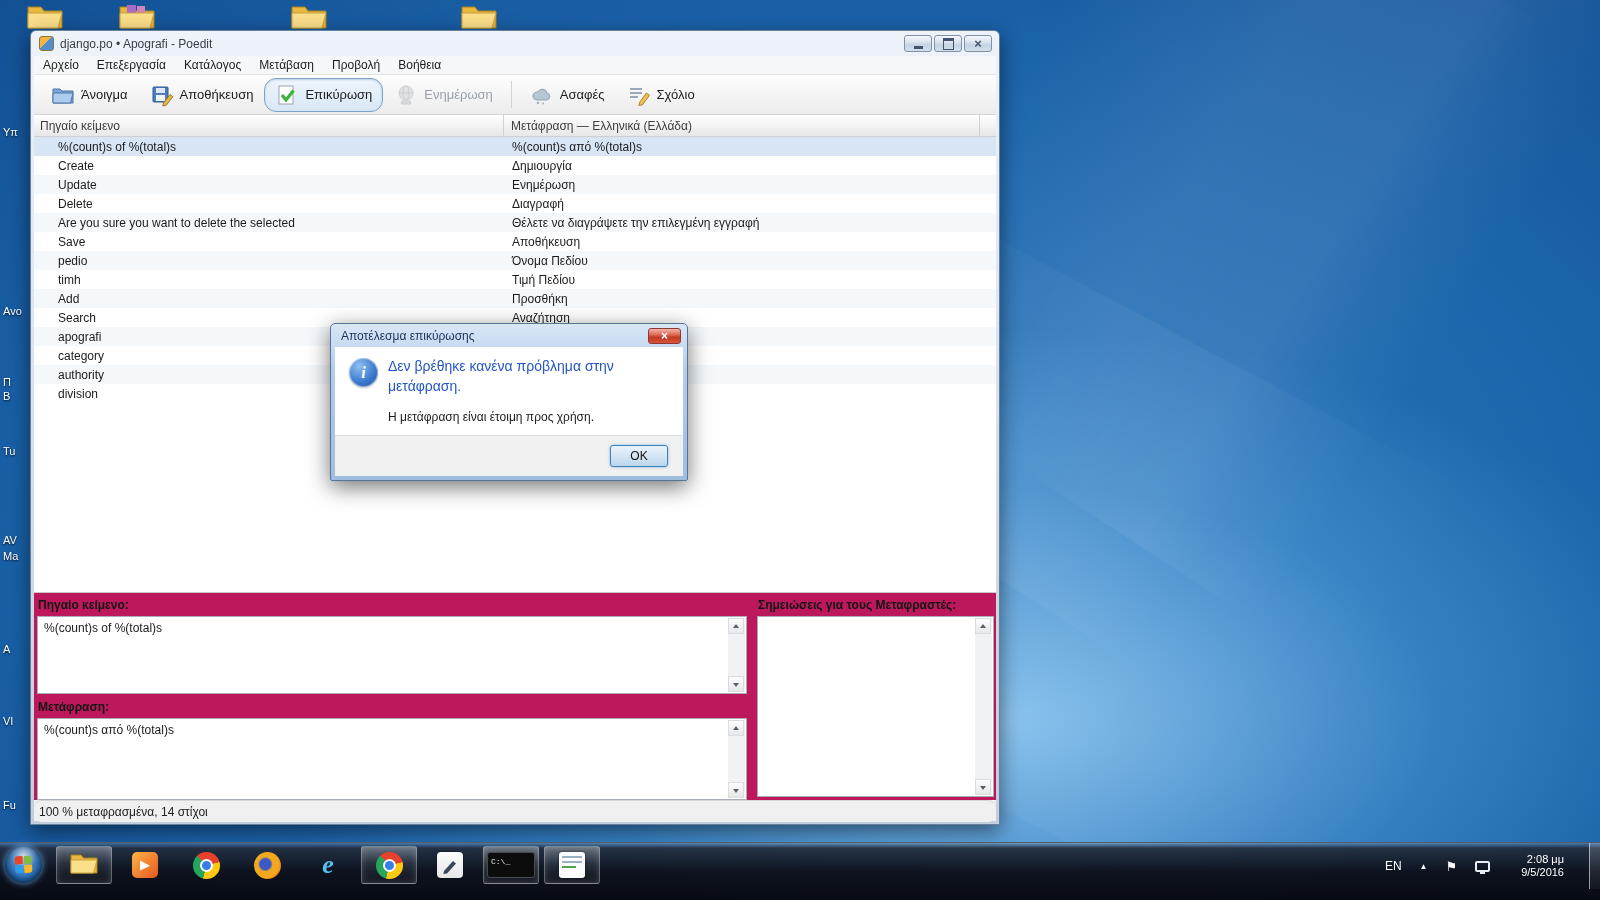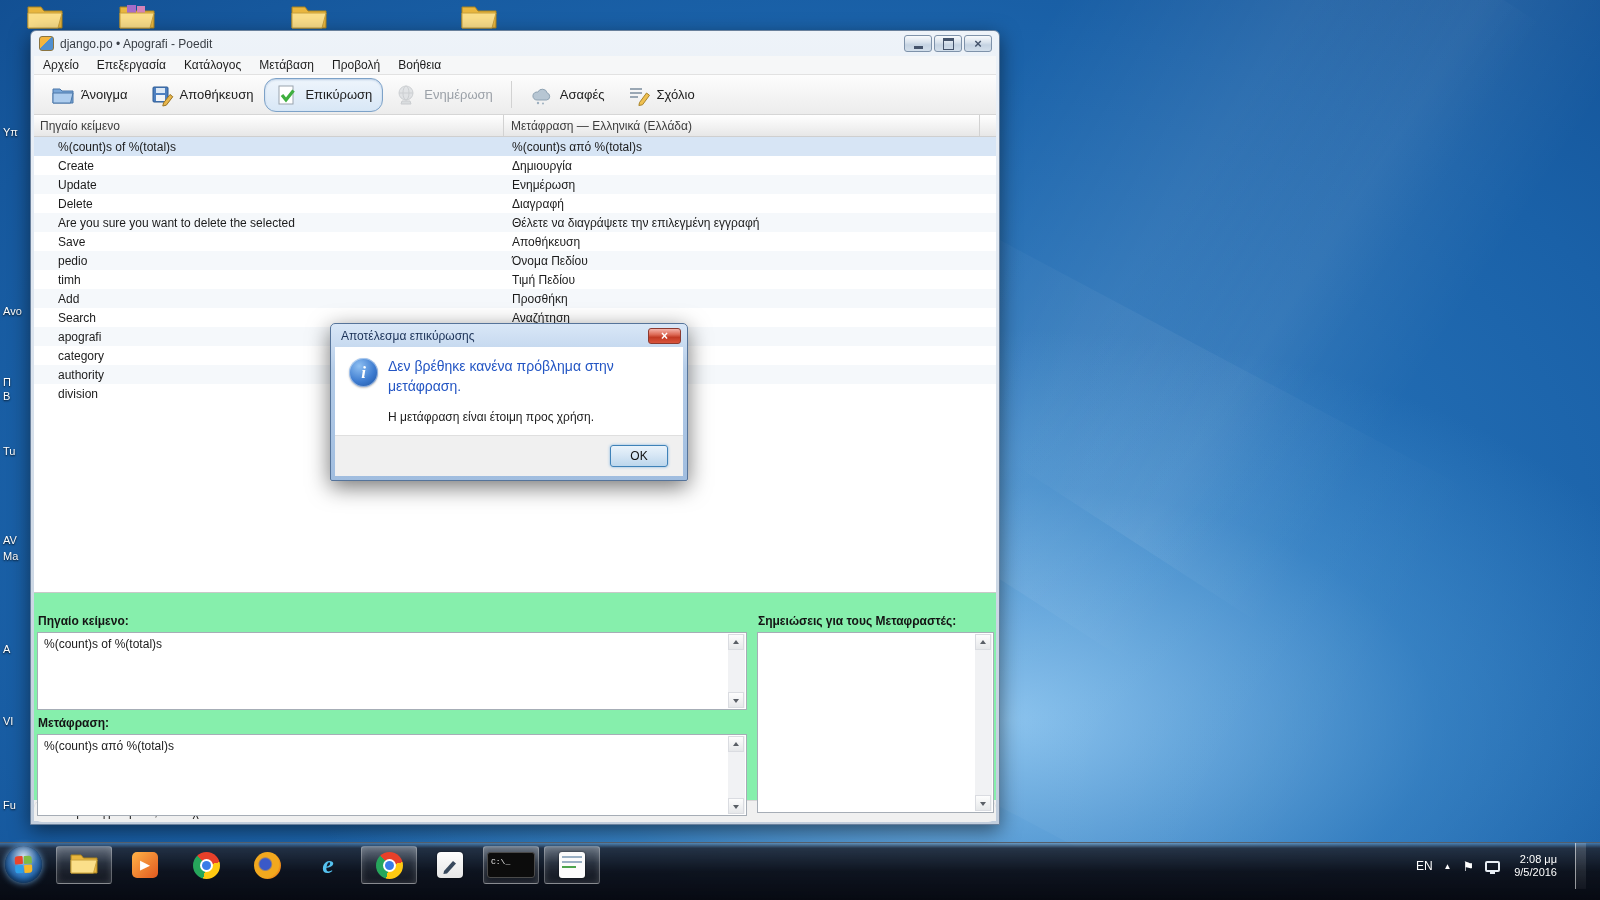--- a/index.html
+++ b/index.html
@@ -67,21 +67,21 @@
   .hcol3 { width:16px; }
 
   .listbody { height:456px; background:#fff; overflow:hidden; font-size:12px; color:#1b1b1b;
     border-bottom:1px solid #c9c9c9; }
   .row { height:19px; display:flex; align-items:center; }
   .row:nth-child(odd) { background:#f5f8fb; }
   .row.sel { background:#d7e5f5; }
   .c1 { width:470px; padding-left:24px; white-space:nowrap; overflow:hidden; }
   .c2 { flex:1; padding-left:8px; white-space:nowrap; overflow:hidden; }
 
-  .bottompane { height:207px; display:flex; padding:20px 2px 0 3px; background:#86efac; }
+  .bottompane { height:207px; display:flex; padding:4px 2px 0 3px; background:#be185d; }
   .leftpane { width:710px; }
   .rightpane { flex:1; margin-left:10px; }
   .plabel { font-size:12px; font-weight:bold; color:#141414; height:16px; margin:1px 0 2px 1px; }
   .plabel2 { margin-top:6px; }
   .tarea { position:relative; background:#fff; border:1px solid #a6adb6; font-size:12px;
     padding:4px 22px 3px 6px; color:#1b1b1b; }
   .ta1 { height:78px; }
   .ta2 { height:82px; }
   .ta3 { height:181px; }
   .sbar { position:absolute; top:1px; right:1px; bottom:1px; width:17px; background:#f1f2f4; }
@@ -155,27 +155,27 @@
   .ic-ie { font:bold italic 26px/26px "Liberation Serif",serif; color:#55c2f0; }
   .ic-pen { width:26px; height:26px; border-radius:4px; background:linear-gradient(#fdfdfd,#e6e6e6);
     box-shadow:0 0 2px rgba(0,0,0,.7); display:flex; align-items:center; justify-content:center; }
   .ic-cmd { width:48px; height:26px; background:#0c0c0c; border:1px solid #4a4a4a; border-radius:3px;
     color:#eee; font:8px/10px "Liberation Mono",monospace; padding:4px 0 0 3px; }
   .ic-poedit { width:26px; height:26px; background:#fbfbfb; border-radius:3px; box-shadow:0 0 2px rgba(0,0,0,.7);
     padding:4px 3px 0 3px; }
   .ic-poedit .ln { height:2px; background:#9ab0c4; margin-bottom:3px; }
   .ic-poedit .ln.green { background:#4da44d; width:70%; }
 
-  .tray { margin-left:auto; display:flex; align-items:center; height:40px; gap:11px; color:#fff; padding-right:14px;justify-content:center; }
+  .tray { margin-left:auto; display:flex; align-items:center; height:40px; gap:18px; color:#fff; padding-right:0;justify-content:center; }
   .tray-caret { font-size:8px; }
   .tray-lang { font-size:12px; }
   .tray-flag { font-size:13px; }
   .tray-net { width:15px; height:11px; border:2px solid #e8eef5; border-radius:2px; position:relative; }
   .tray-net::after { content:""; position:absolute; left:3px; bottom:-4px; width:5px; height:2px; background:#e8eef5; }
-  .tray-clock { text-align:right; font-size:11px; line-height:13px; margin-left:3px; }
+  .tray-clock { text-align:right; font-size:11px; line-height:13px; margin-left:13px; }
   .show-desktop { width:11px; height:46px; margin-left:7px; border-left:1px solid rgba(255,255,255,.55);
     background:linear-gradient(rgba(255,255,255,.16),rgba(255,255,255,.04)); }
 </style>
 </head>
 <body>
 
 <div class="desktop">
   <div class="streak s1"></div>
   <div class="streak s2"></div>
   <div class="streak s3"></div>

